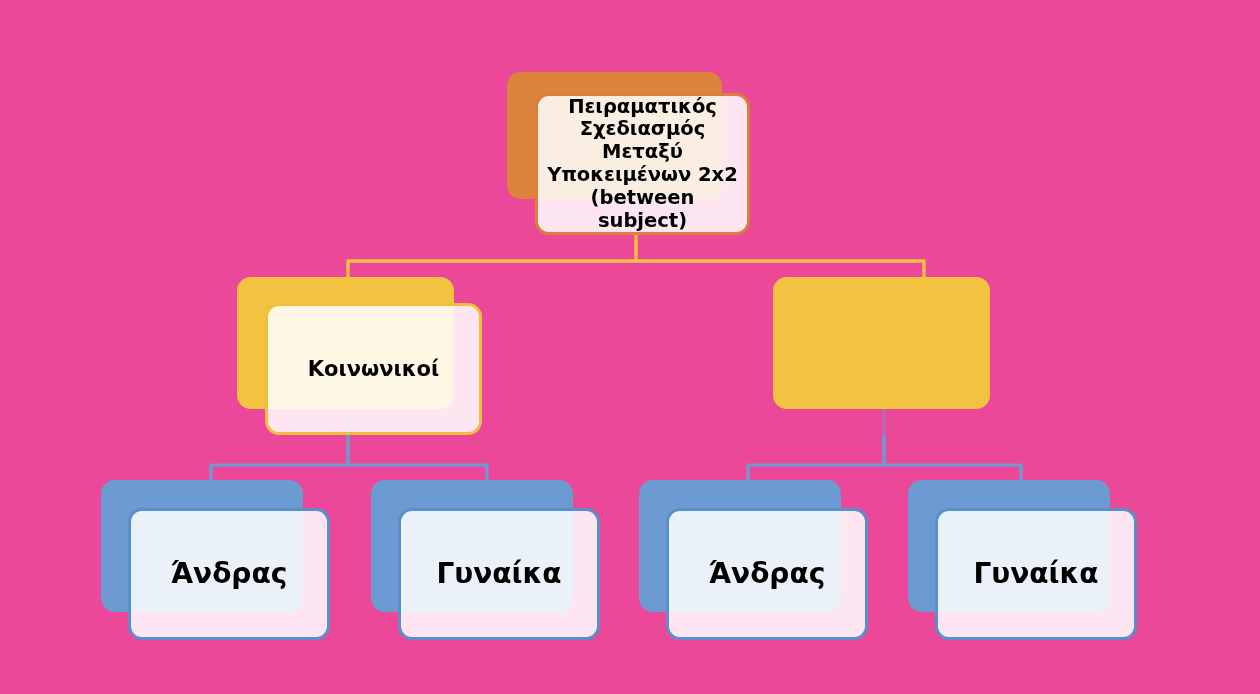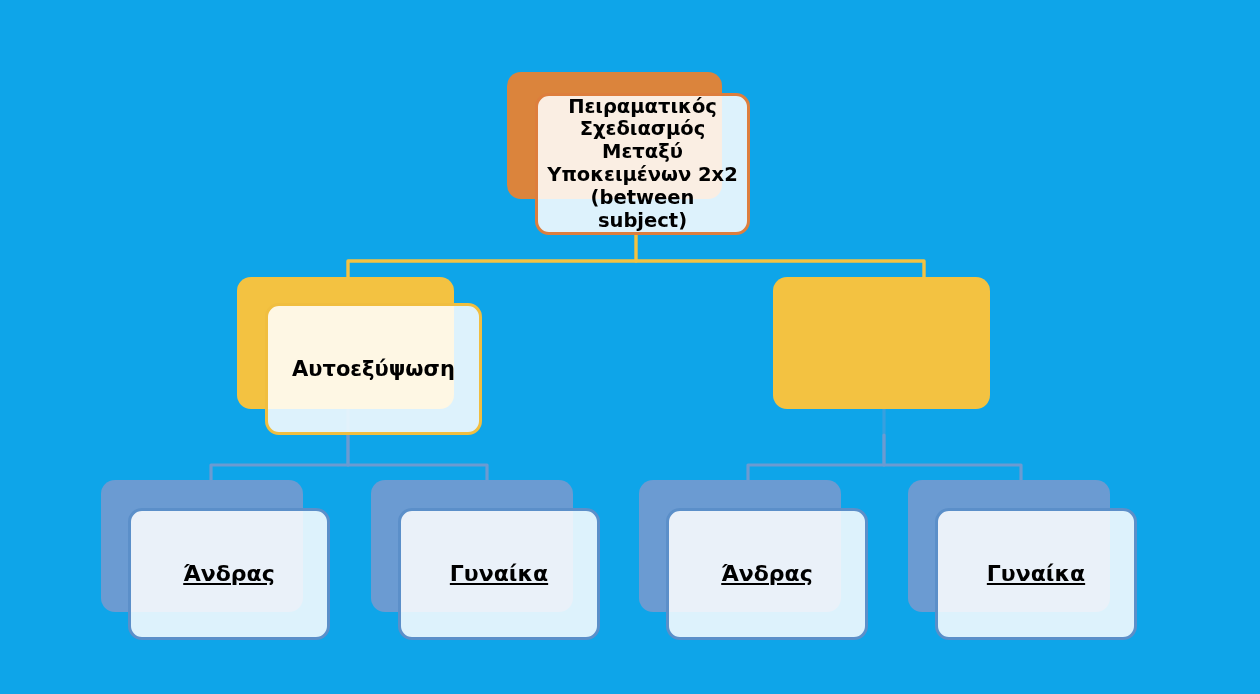--- a/index.html
+++ b/index.html
@@ -12,21 +12,21 @@
     width: 1260px;
     height: 694px;
     overflow: hidden;
     font-family: "DejaVu Sans", "Liberation Sans", sans-serif;
   }
 
   #diagram {
     position: relative;
     width: 1260px;
     height: 694px;
-    background: #0ea5e9;
+    background: #ec4899;
   }
 
   
   #connectors {
     position: absolute;
     left: 0;
     top: 0;
     width: 1260px;
     height: 694px;
     z-index: 1;
@@ -81,21 +81,21 @@
   .node-l2 .card  { left: 28px; top: 26px; width: 217px; height: 132px; border-color: #F0BE3F; }
   .node-l2 .label { font-size: 21px; }
 
   #node-l2-a { left: 237px; top: 277px; }
   #node-l2-b { left: 773px; top: 277px; }
 
   
   .node-l3 { width: 229px; height: 160px; }
   .node-l3 .plate { width: 202px; height: 132px; background: #6B9BD2; }
   .node-l3 .card  { left: 27px; top: 28px; width: 202px; height: 132px; border-color: #5B8FC9; }
-  .node-l3 .label { font-size: 22px; text-decoration: underline; }
+  .node-l3 .label { font-size: 28px; }
 
   #node-l3-1 { left: 101px; top: 480px; }
   #node-l3-2 { left: 371px; top: 480px; }
   #node-l3-3 { left: 639px; top: 480px; }
   #node-l3-4 { left: 908px; top: 480px; }
 </style>
 </head>
 <body>
 
 <div id="diagram">
@@ -127,21 +127,21 @@
 Σχεδιασμός
 Μεταξύ
 Υποκειμένων 2x2
 (between subject)</span>
     </div>
   </div>
 
   <div class="node node-l2" id="node-l2-a">
     <div class="plate"></div>
     <div class="card">
-      <span class="label">Αυτοεξύψωση</span>
+      <span class="label">Κοινωνικοί</span>
     </div>
   </div>
 
   <div class="node node-l2" id="node-l2-b">
     <div class="plate"></div>
   </div>
 
   <div class="node node-l3" id="node-l3-1">
     <div class="plate"></div>
     <div class="card">

